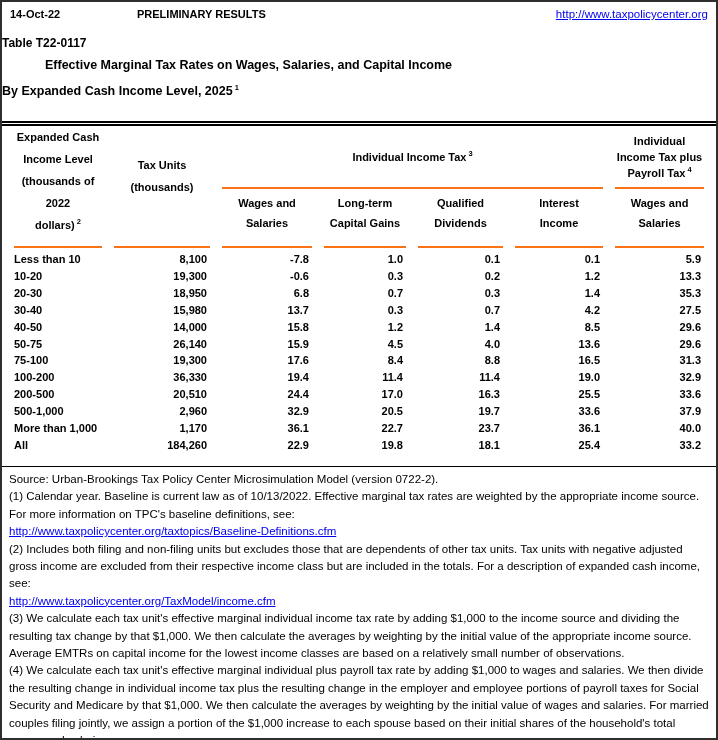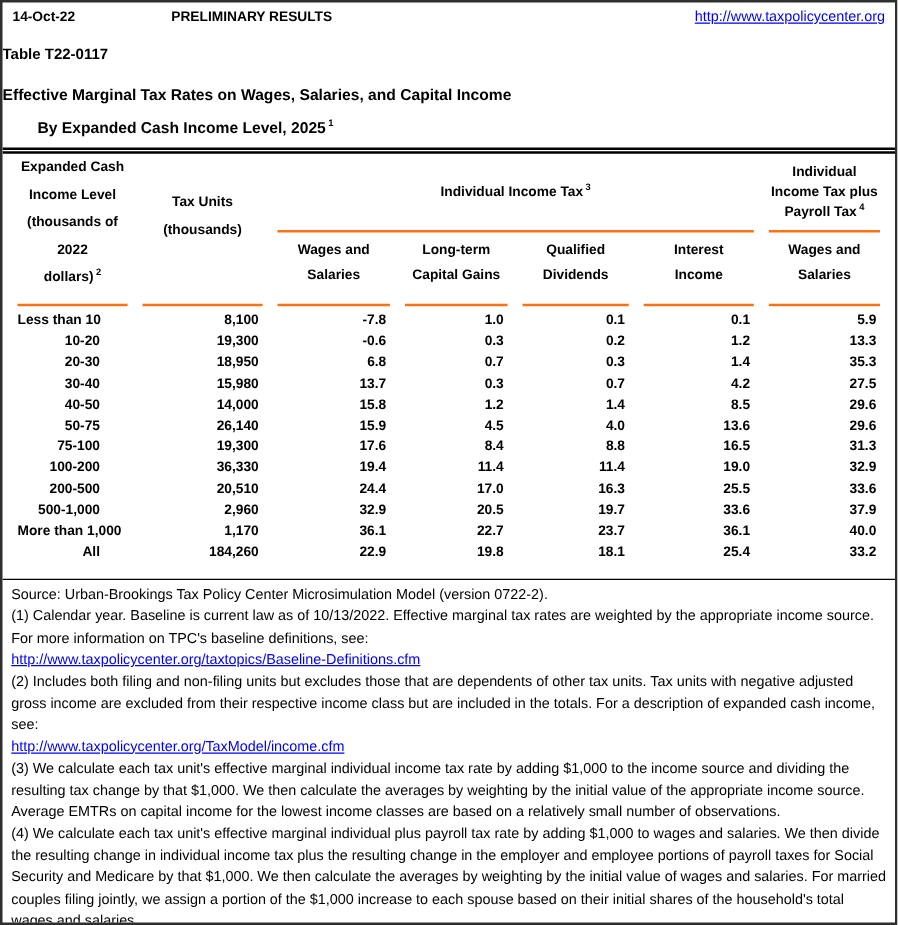--- a/index.html
+++ b/index.html
@@ -15,22 +15,22 @@
   }
   
   .topbar { display: flex; align-items: flex-start; padding: 6px 8px 0 8px; font-size: 11px; }
   .topbar .date { font-weight: bold; width: 127px; }
   .topbar .prelim { font-weight: bold; }
   .link { color: #0000EE; text-decoration: underline; cursor: pointer; }
   .topbar .url { margin-left: auto; font-size: 11.5px; }
   
   .titles { text-align: left; font-weight: bold; }
   .t1 { margin-top: 16px; font-size: 12px; }
-  .t2 { margin-top: 19px; font-size: 12.5px; }
-  .t3 { margin-top: 12px; font-size: 12.5px; padding-bottom: 9px; margin-left: 28px; }
+  .t2 { margin-top: 8px; font-size: 12.5px; padding-left: 43px; }
+  .t3 { margin-top: 12px; font-size: 12.5px; padding-bottom: 23px; }
   sup.s { font-size: 7.5px; vertical-align: super; line-height: 0; margin-left: 2px; }
   
   .double-rule { border-top: 2px solid #000; border-bottom: 2px solid #000; height: 5px; }
   
   table.emtr {
     width: 714px;
     border-collapse: separate;
     border-spacing: 12px 0;
     table-layout: fixed;
     font-size: 11px; font-weight: bold;
@@ -38,21 +38,21 @@
   table.emtr th { font-weight: bold; text-align: center; padding: 0; }
   .bline { border-bottom: 2px solid #f97316; }
   .th-col1 { vertical-align: middle; line-height: 22px; padding-bottom: 10px !important; height: 100px; }
   .th-col2 { vertical-align: middle; line-height: 22px; padding-bottom: 20px !important; }
   .th-group { vertical-align: middle; height: 52px; }
   .th-col7  { vertical-align: middle; line-height: 16px; height: 52px; }
   .th-sub { vertical-align: top; line-height: 20px; height: 48px; padding-top: 4px !important; }
   .hl { display: block; }
   table.emtr td { line-height: 16.9px; white-space: nowrap; overflow: hidden; }
   td.num { text-align: right; padding: 0 3px 0 0; }
-  td.lbl { text-align: right; padding: 0 22px 0 0; }
+  td.lbl { padding: 0 22px 0 0; }
   tbody tr:first-child td { padding-top: 3px; }
   
   .rule { border-bottom: 1.5px solid #000; margin-top: 12px; }
   
   .footnotes { padding: 4px 7px 0 7px; font-size: 11.5px; line-height: 17.4px; }
   .footnotes p { margin: 0; }
   .footnotes .fnlink { display: inline-block; }
 </style>
 </head>
 <body>

